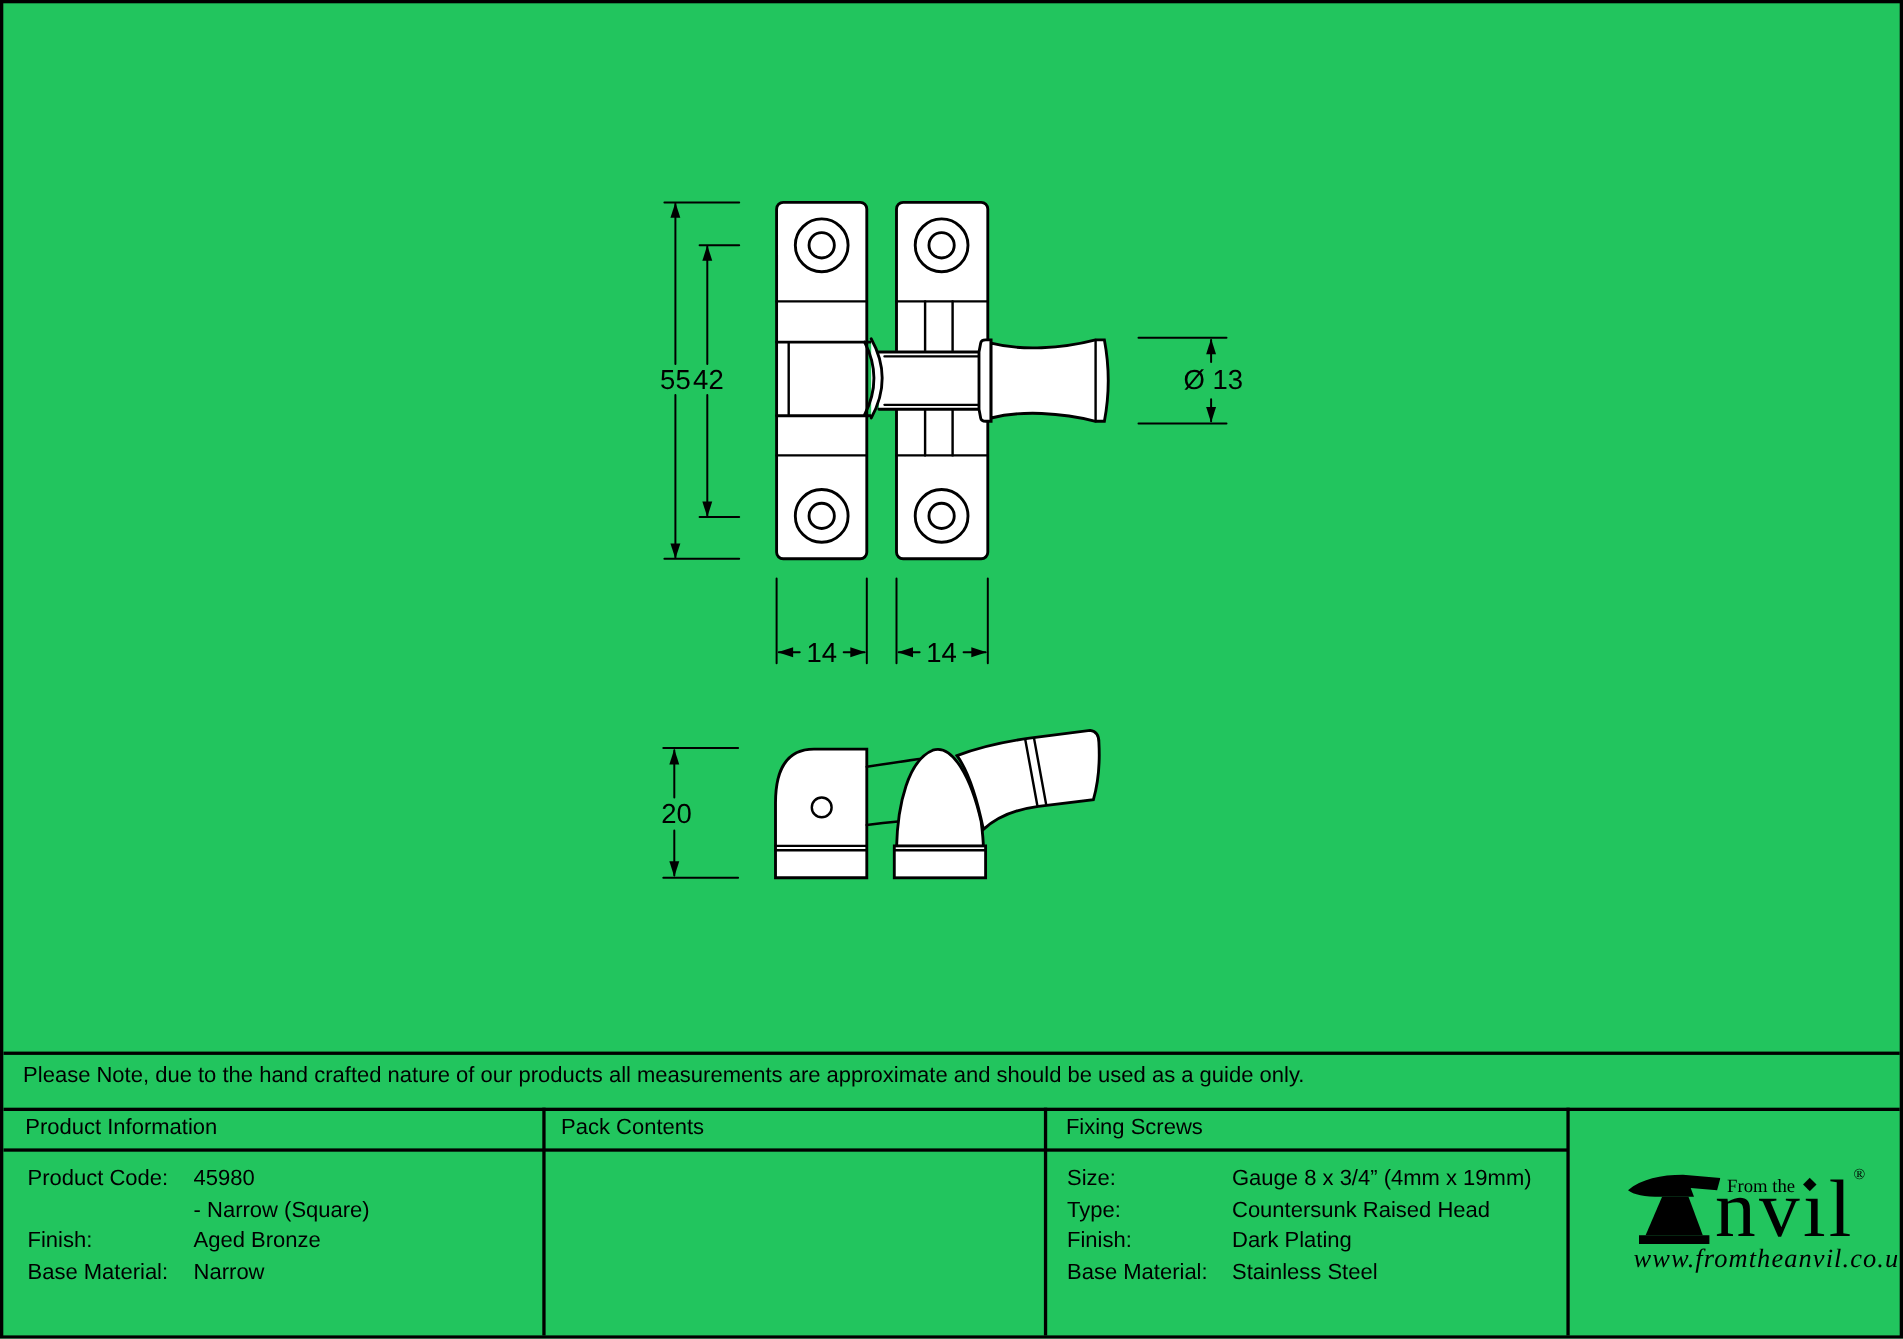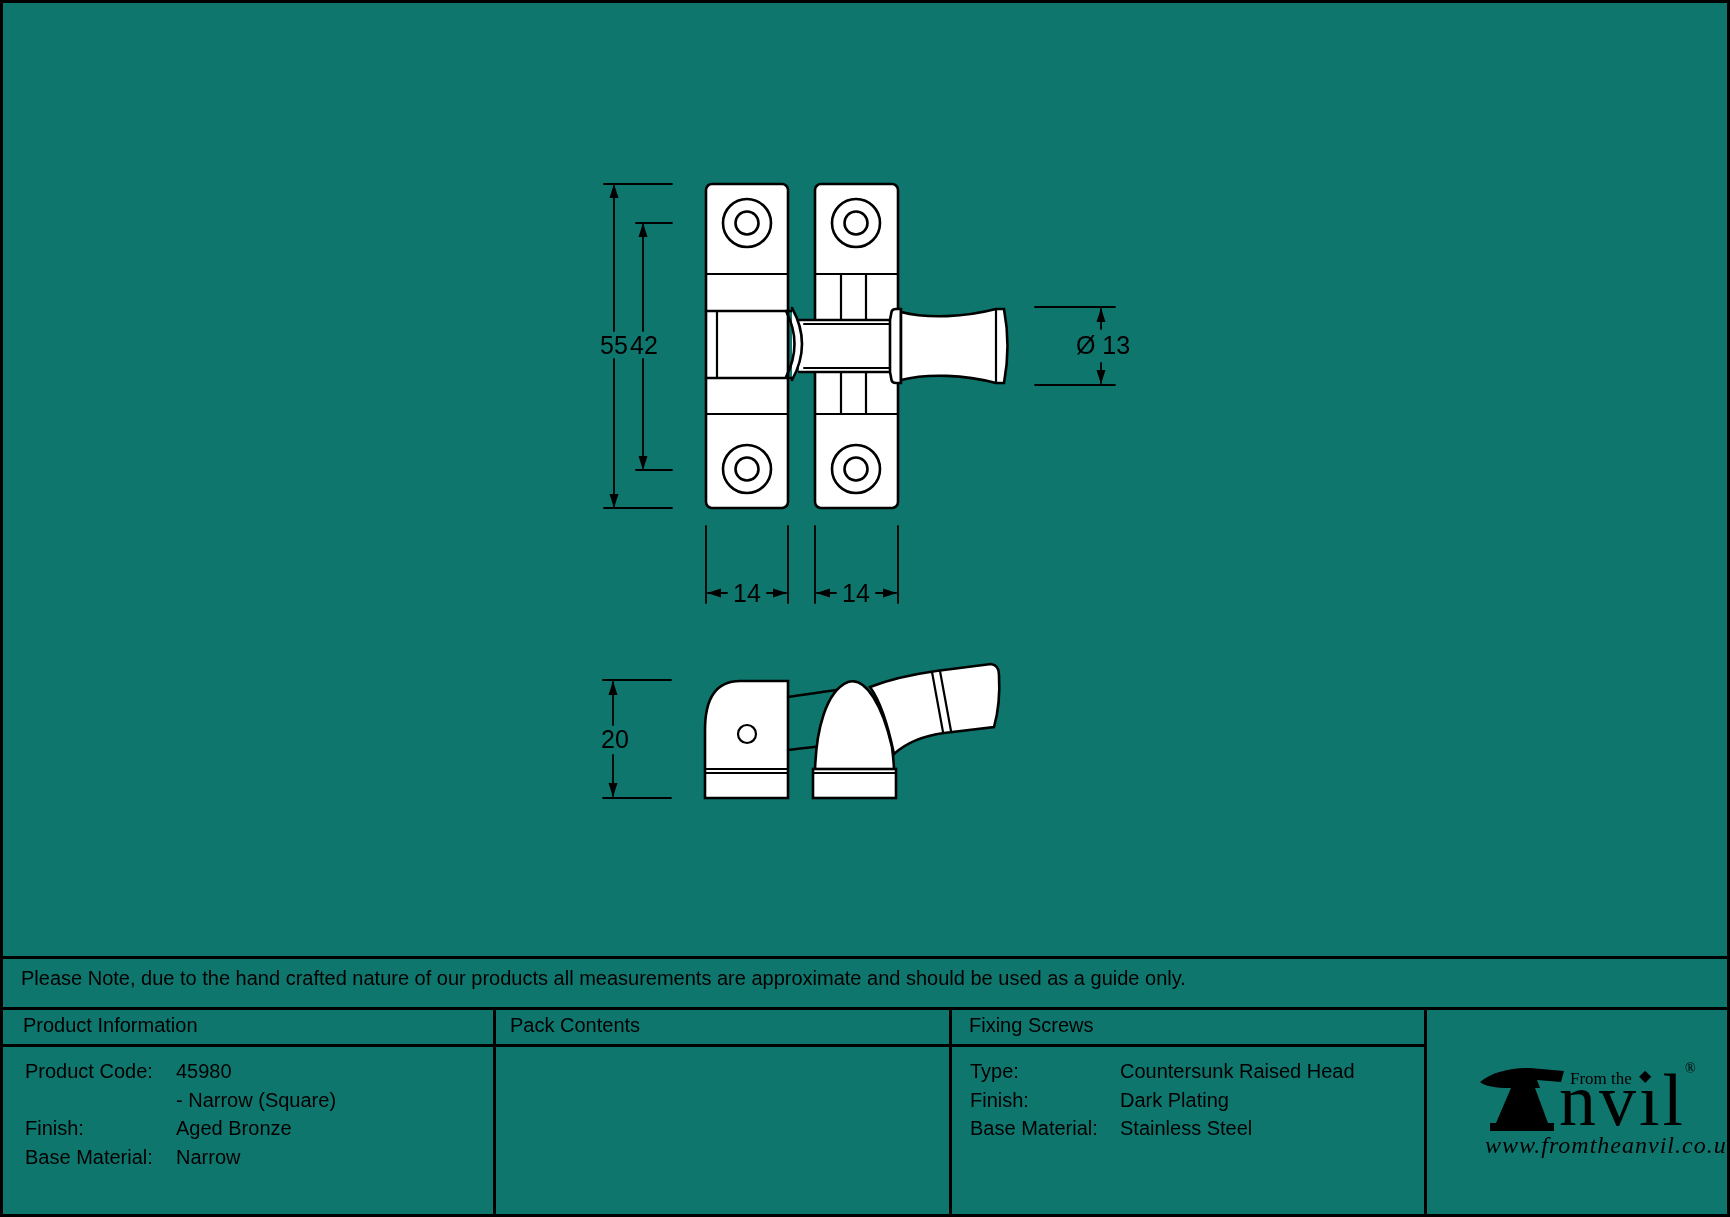--- a/index.html
+++ b/index.html
@@ -1,19 +1,19 @@
 <!DOCTYPE html>
 <html><head>
 <meta charset="utf-8">
 <style>
   html,body{margin:0;padding:0;background:#e8e8e8;}
   .sheet{
     position:relative;
     width:1730px;height:1217px;
-    background:#0f766e;
+    background:#22c55e;
     border:3px solid #000;
     box-sizing:border-box;
     font-family:"Liberation Sans",sans-serif;
     color:#000;
     overflow:hidden;
   }
   .abs{position:absolute;}
   .rule{position:absolute;background:#000;}
   #drawing{position:absolute;left:0;top:0;}
   .dim-label{font-family:"Liberation Sans",sans-serif;font-size:25px;fill:#000;}
@@ -178,20 +178,24 @@
     </div>
     <div class="spec-row">
       <span class="spec-label">Base Material:</span>
       <span>Narrow</span>
     </div>
   </div>
 
 
   <div class="abs cell fix" style="left:967px;width:445px;">
     <div class="spec-row">
+      <span class="spec-label">Size:</span>
+      <span>Gauge 8 x 3/4” (4mm x 19mm)</span>
+    </div>
+    <div class="spec-row">
       <span class="spec-label">Type:</span>
       <span>Countersunk Raised Head</span>
     </div>
     <div class="spec-row">
       <span class="spec-label">Finish:</span>
       <span>Dark Plating</span>
     </div>
     <div class="spec-row">
       <span class="spec-label">Base Material:</span>
       <span>Stainless Steel</span>

